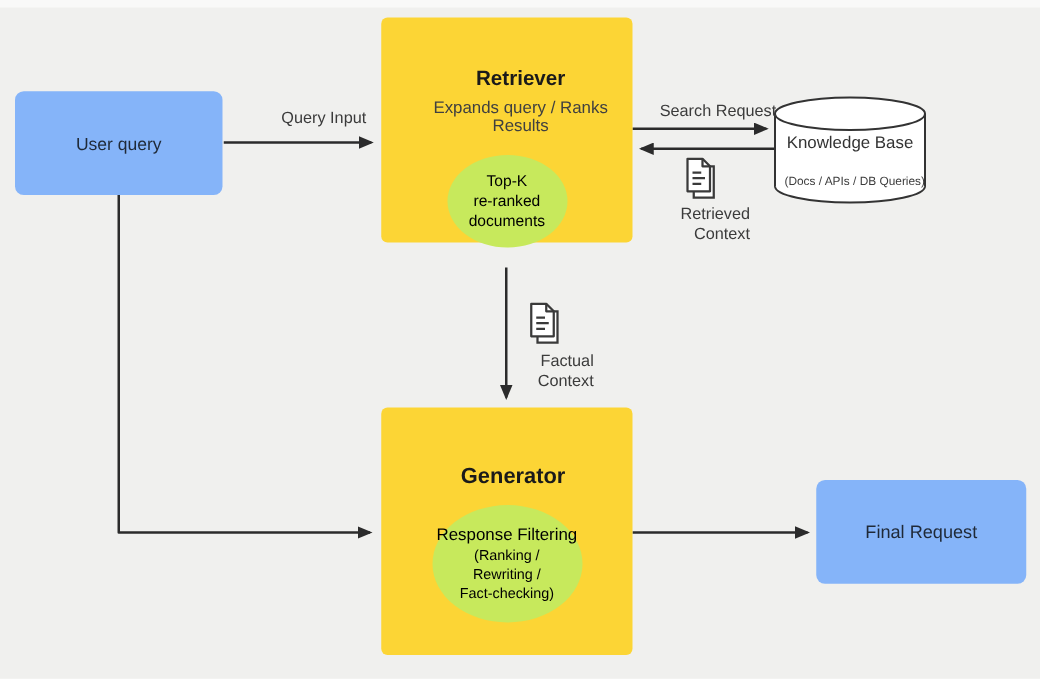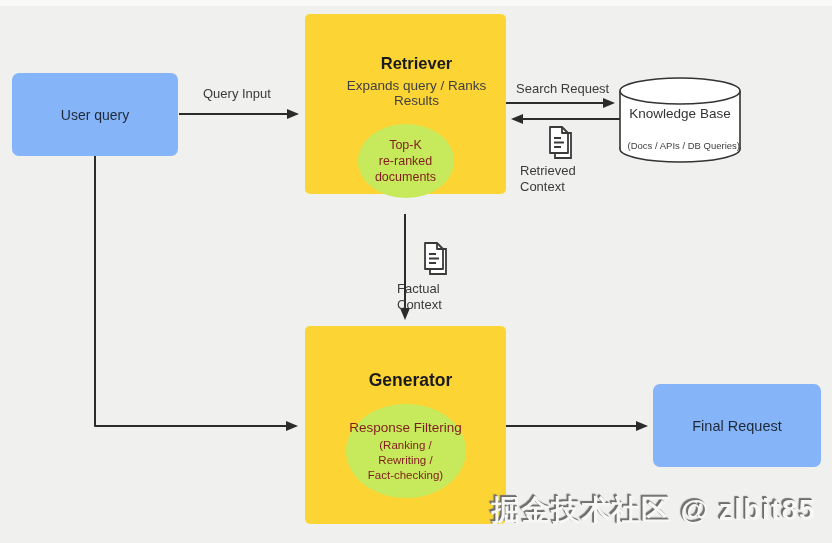--- a/index.html
+++ b/index.html
@@ -31,35 +31,35 @@
 
   .box-title { font-weight:700; font-size:16.5px; text-align:center; }
   .retriever .box-title { margin-top:40px; }
   .generator .box-title { margin-top:44px; font-size:17.5px;margin-left:10px; }
   .box-subtitle { font-size:13.5px; margin-top:5px; text-align:center; color:#404040; }
 
   .bubble {
     position:absolute; left:50%; transform:translateX(-50%);
     background:#C7E95C; border-radius:50%;
     display:flex; flex-direction:column; align-items:center; justify-content:center;
-    text-align:center; color:#7f1d1d;
+    text-align:center; color:#000000;
   }
   .retriever .bubble { top:110px; width:96px; height:74px; font-size:12.5px; line-height:1.3; }
   .generator .bubble { top:78px; width:120px; height:94px; font-size:11.5px; line-height:1.32;justify-content:center; }
   .generator .bubble .big { font-size:13.5px; margin-bottom:1px; }
 
   .kb-text {
     position:absolute; left:620px; top:106px; width:120px;
     text-align:center; color:#333;
   }
   .kb-title { font-size:13.5px; }
   .kb-subtitle { font-size:9.5px; margin-top:19px; color:#3d3d3d;text-align:right; }
 
   .edge-label {
-    position:absolute; font-size:13px; color:#3b3b3b; text-align:left; line-height:1.25;
+    position:absolute; font-size:13px; color:#3b3b3b; text-align:right; line-height:1.25;
   }
   .lbl-query-input { left:203px; top:86px; width:90px; }
   .lbl-search-request { left:516px; top:81px; width:105px; }
   .lbl-retrieved-context { left:520px; top:163px; width:80px; }
   .lbl-factual-context { left:397px; top:281px; width:78px; }
 
   .doc-icon { position:absolute; }
   .icon-retrieved { left:545px; top:125px; }
   .icon-factual { left:420px; top:241px; }
 
@@ -155,15 +155,14 @@
     <path d="M9 13 H16 M9 17.5 H19 M9 22 H16" stroke="#3a3a3a" stroke-width="1.8"></path>
   </svg>
 
   <svg class="doc-icon icon-factual" width="32" height="36" viewBox="0 0 32 36">
     <path d="M10 8 H26 V33 H10 Z" fill="#ffffff" stroke="#3a3a3a" stroke-width="1.8"></path>
     <path d="M5 2 H17 L23 8 V28 H5 Z" fill="#ffffff" stroke="#3a3a3a" stroke-width="1.8" stroke-linejoin="round"></path>
     <path d="M17 2 V8 H23" fill="none" stroke="#3a3a3a" stroke-width="1.8" stroke-linejoin="round"></path>
     <path d="M9 13 H16 M9 17.5 H19 M9 22 H16" stroke="#3a3a3a" stroke-width="1.8"></path>
   </svg>
 
-  <div class="watermark">掘金技术社区 @ zlbit85</div>
 
 </div>
 
 </body></html>

